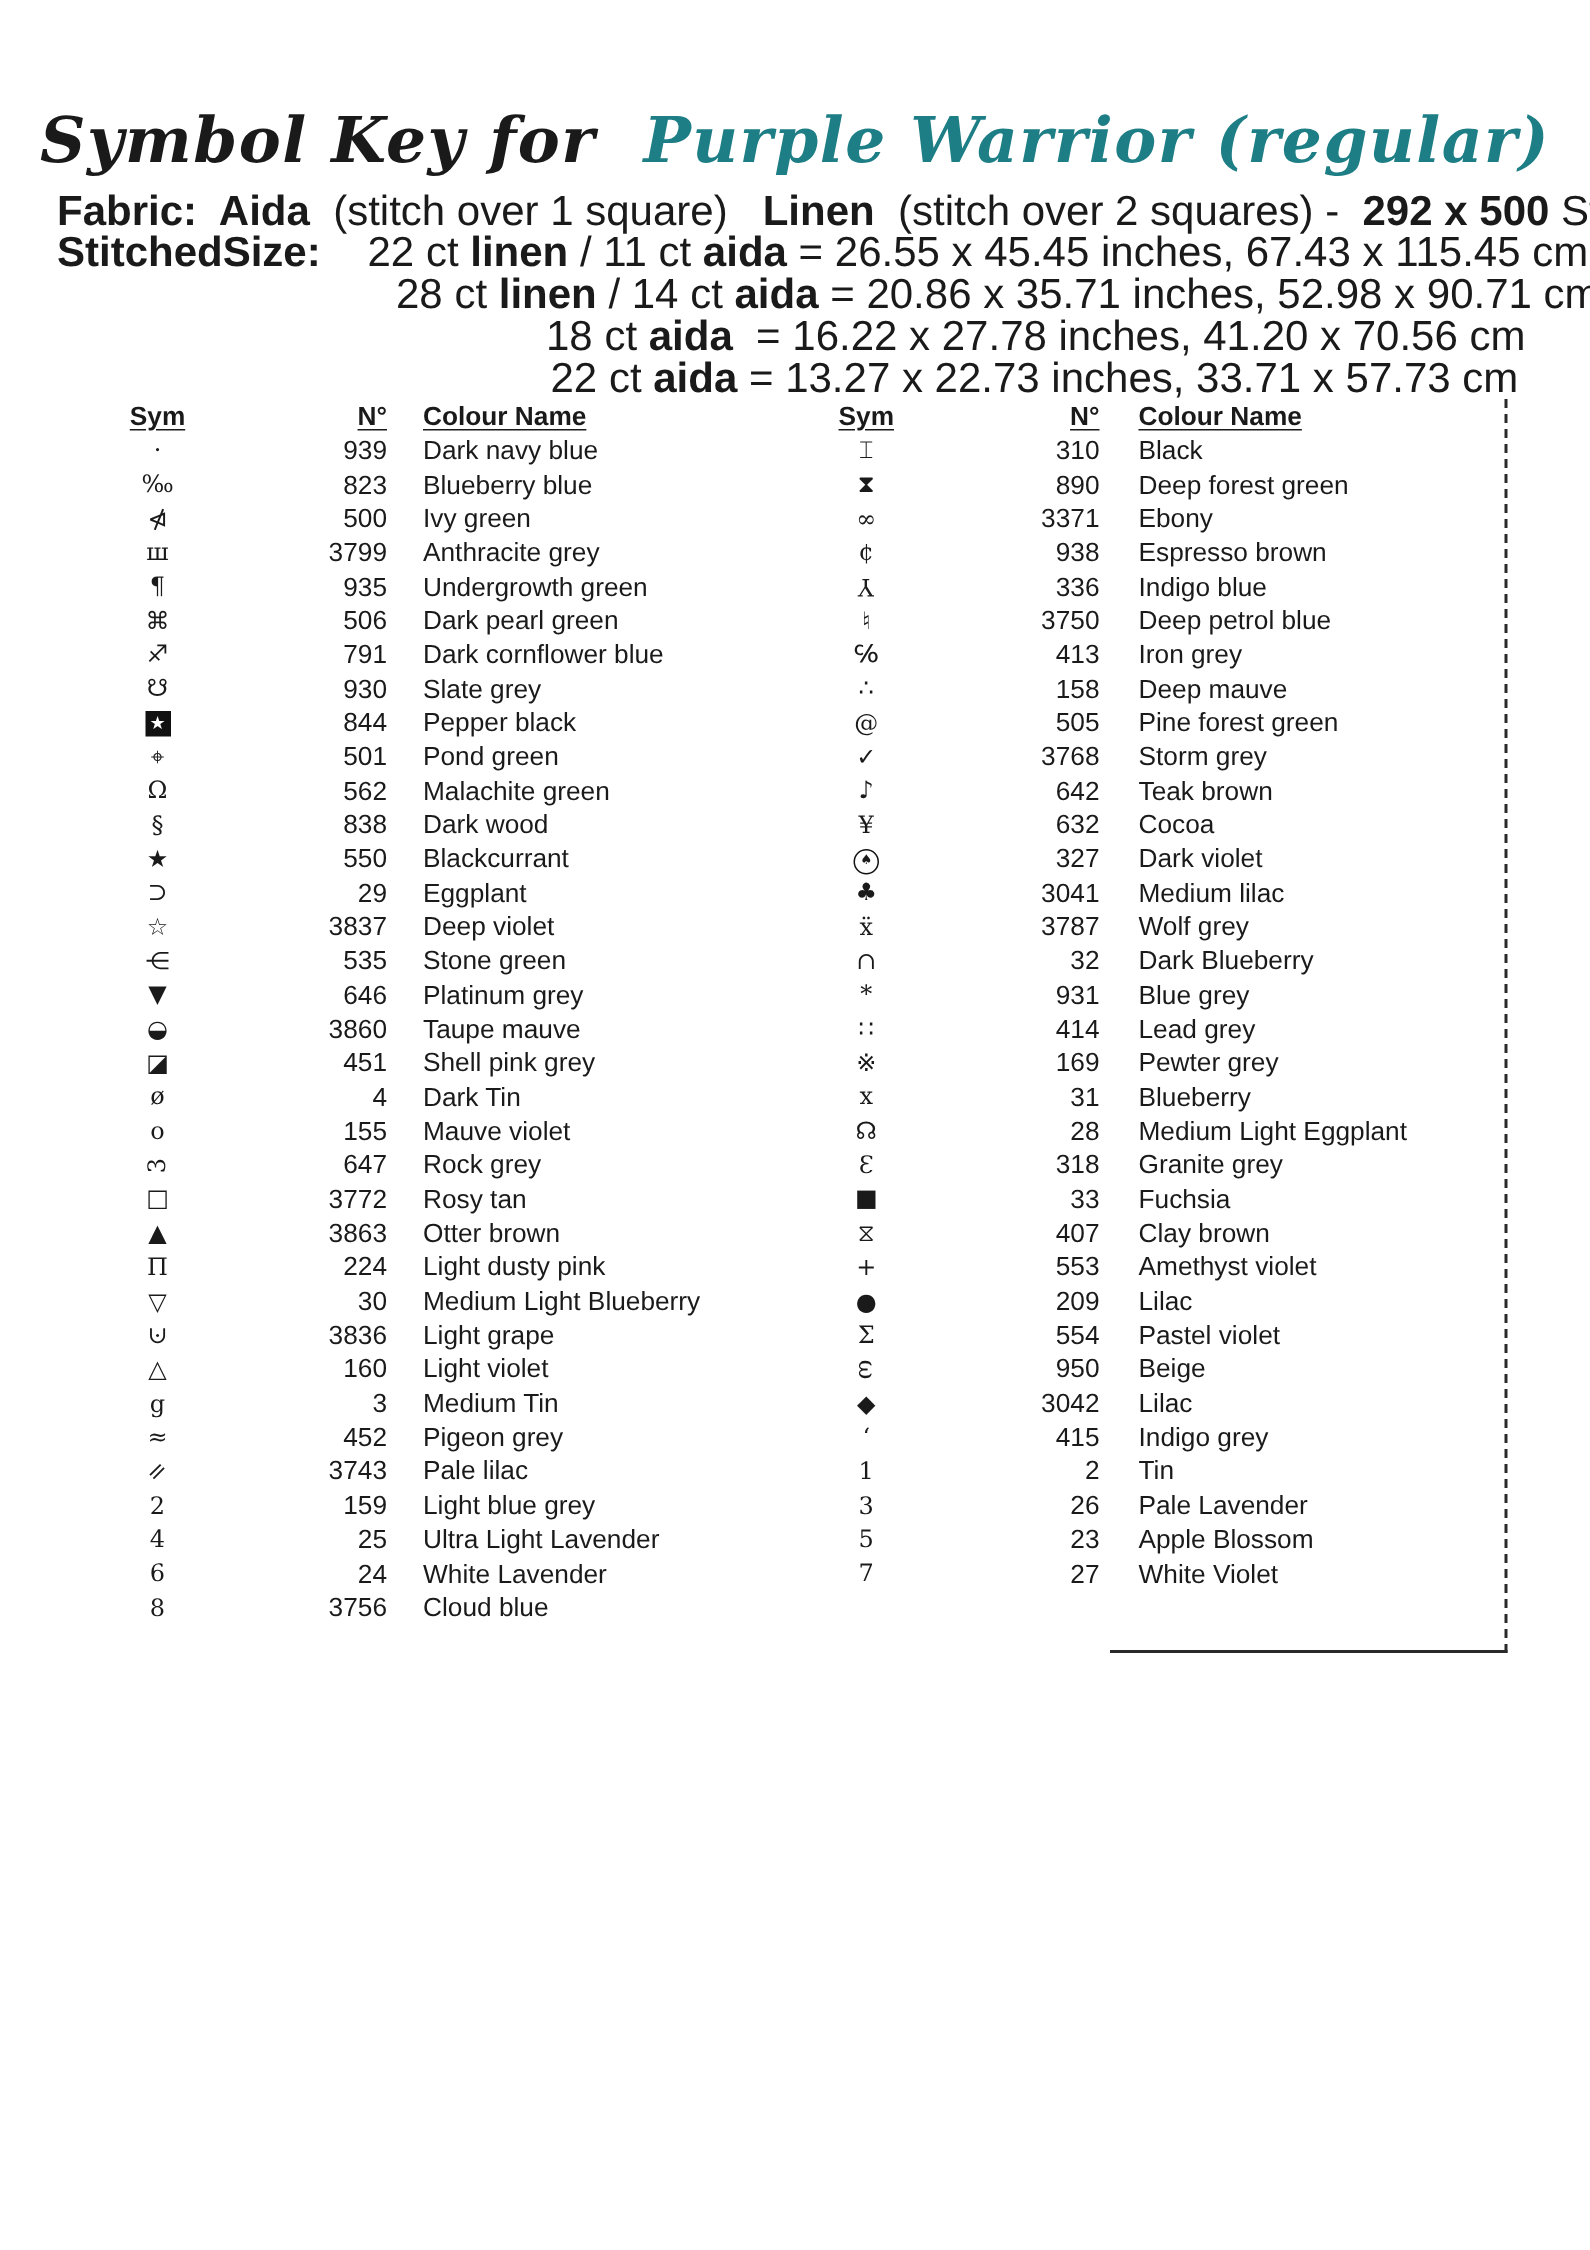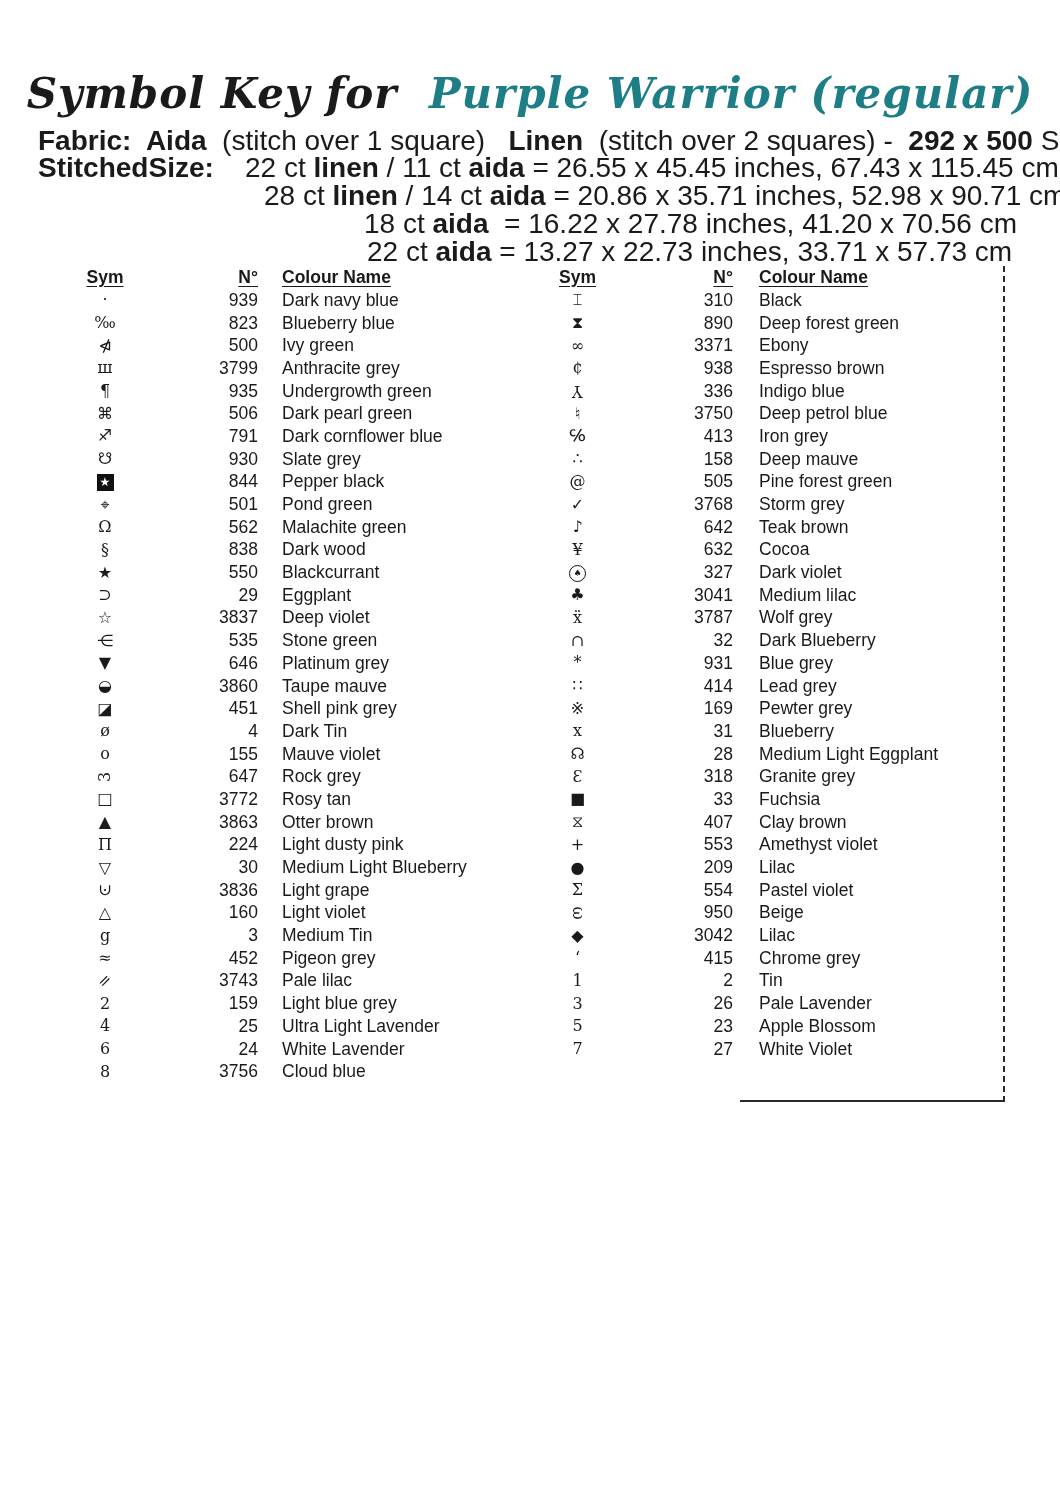--- a/index.html
+++ b/index.html
@@ -395,21 +395,21 @@
         <span class="c-name">Beige</span>
       </div>
       <div class="trow">
         <span class="c-sym"><span class="glyph">◆</span></span>
         <span class="c-num">3042</span>
         <span class="c-name">Lilac</span>
       </div>
       <div class="trow">
         <span class="c-sym"><span class="glyph">‘</span></span>
         <span class="c-num">415</span>
-        <span class="c-name">Chrome grey</span>
+        <span class="c-name">Indigo grey</span>
       </div>
       <div class="trow">
         <span class="c-sym"><span class="glyph">1</span></span>
         <span class="c-num">2</span>
         <span class="c-name">Tin</span>
       </div>
       <div class="trow">
         <span class="c-sym"><span class="glyph">3</span></span>
         <span class="c-num">26</span>
         <span class="c-name">Pale Lavender</span>

